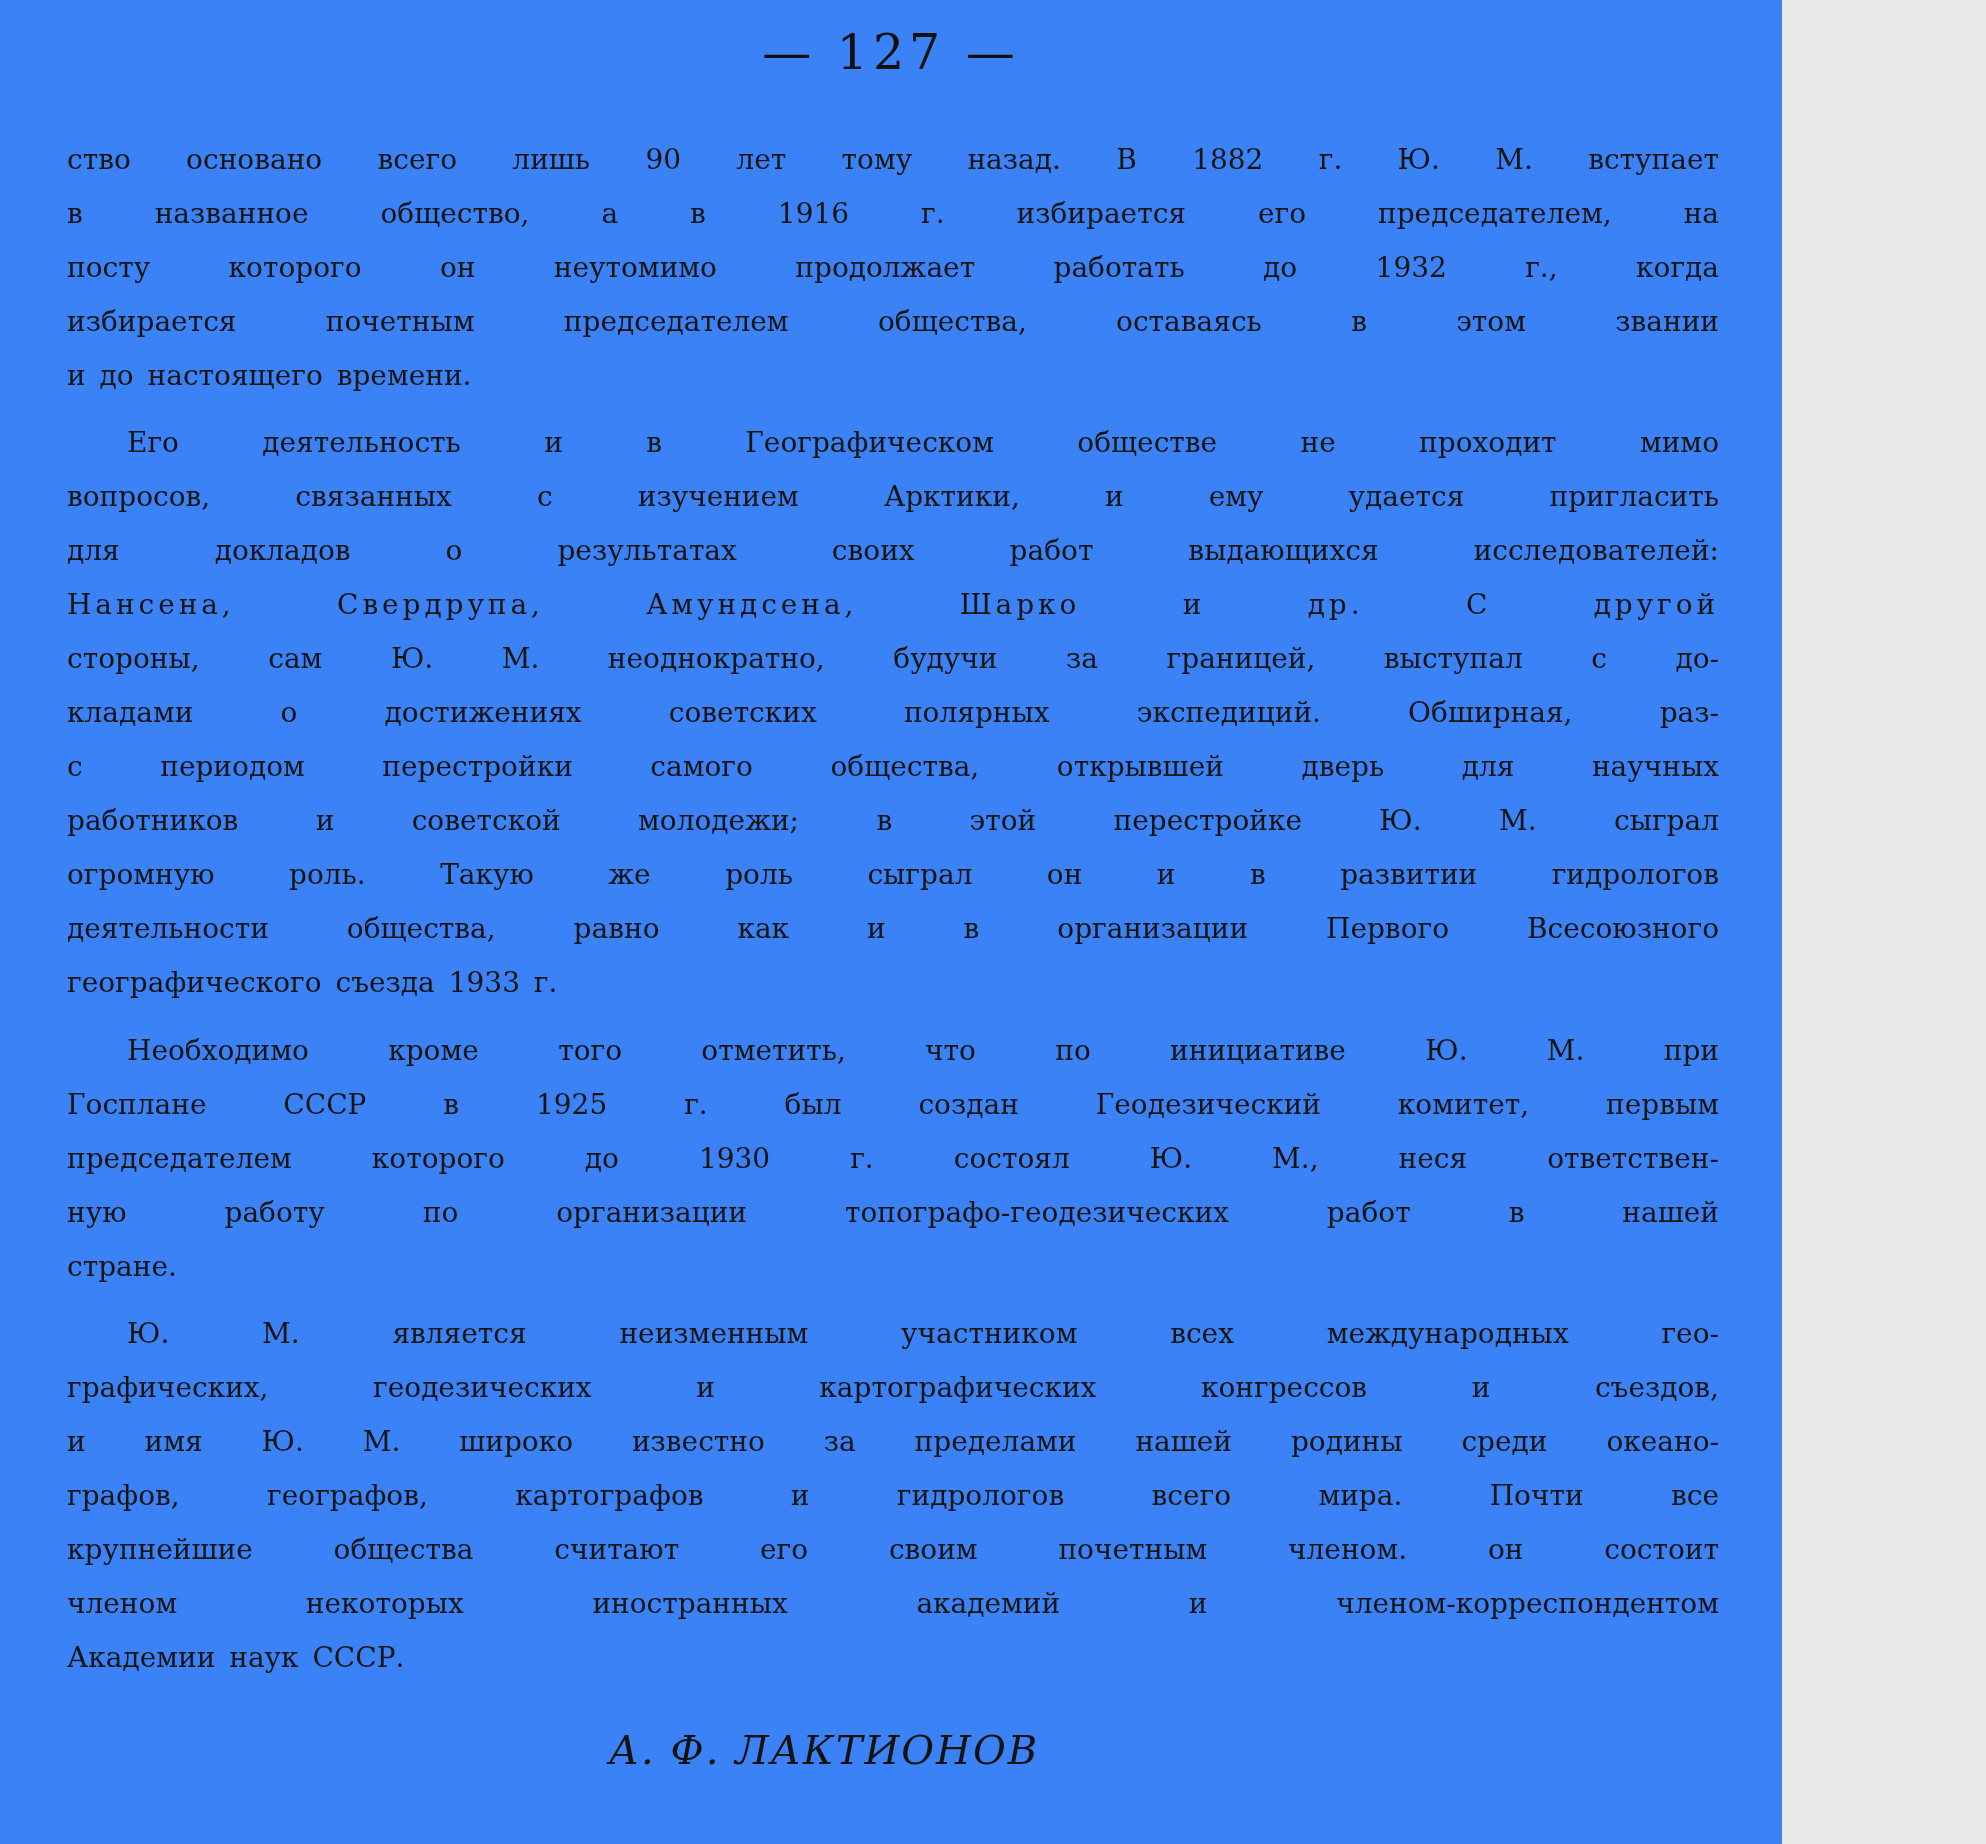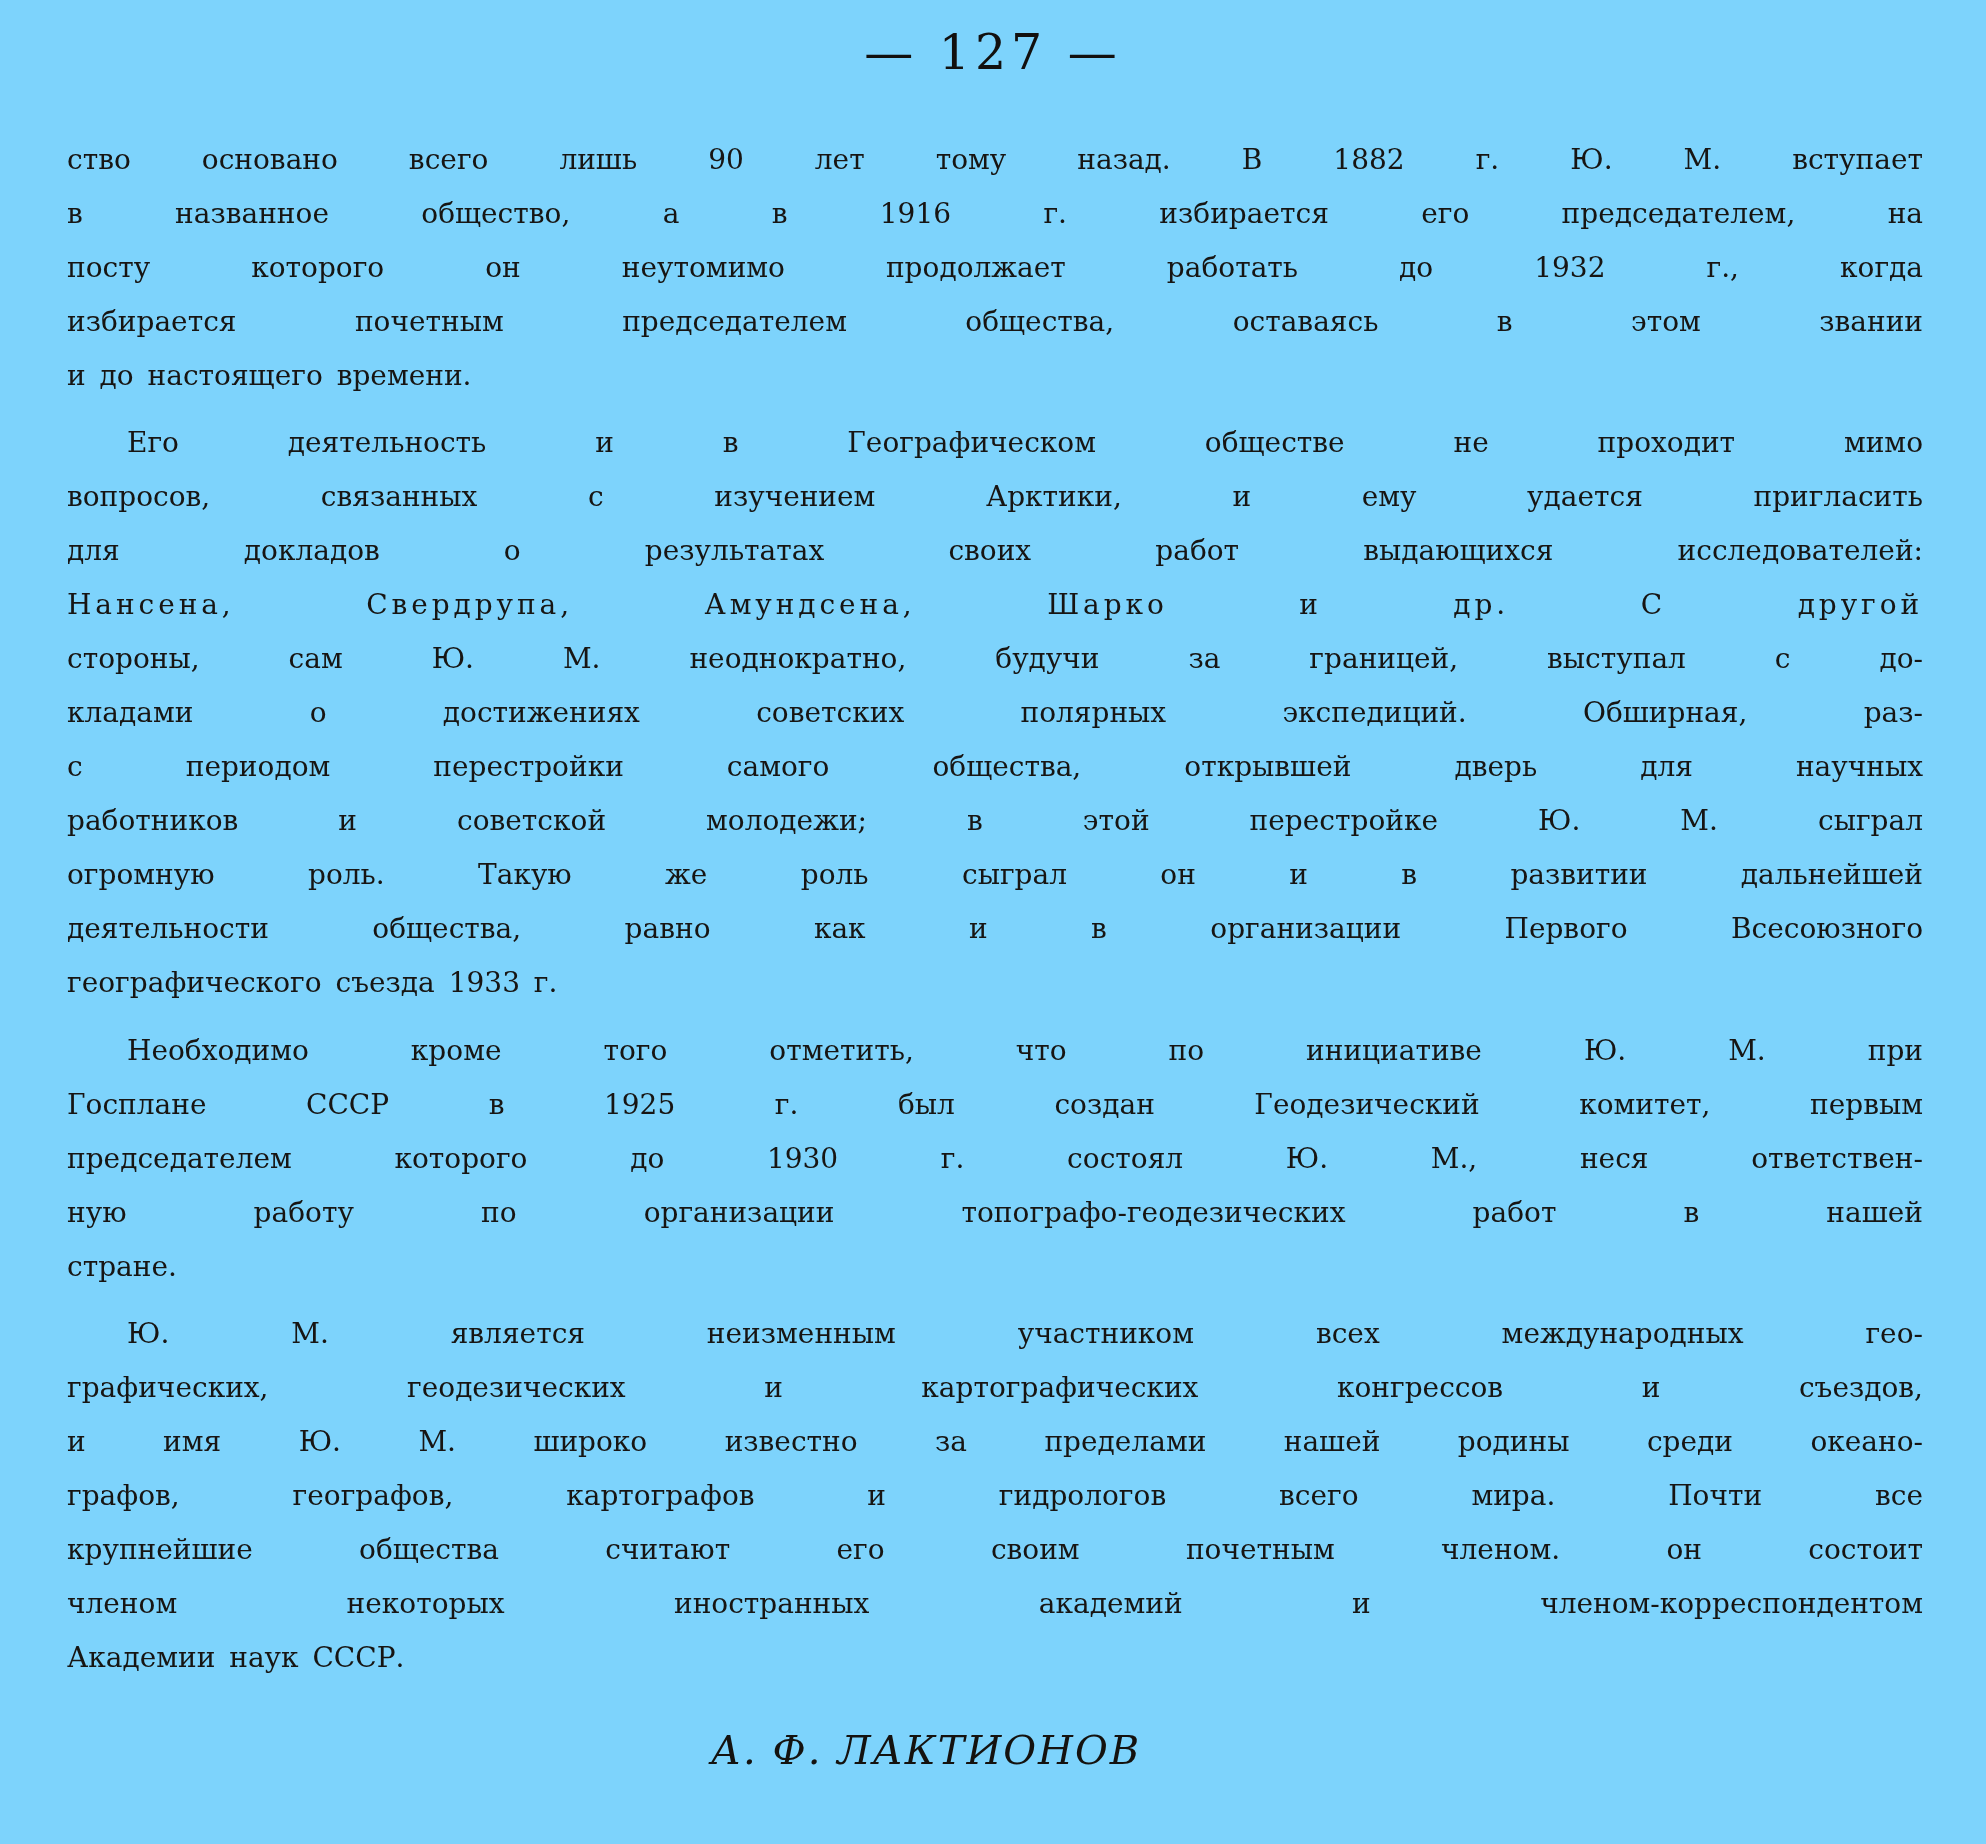--- a/index.html
+++ b/index.html
@@ -2,23 +2,23 @@
 <html style="font-size:13.4px"><head>
 <meta charset="utf-8">
 <style>
   html, body {
     margin: 0;
     padding: 0;
     background: #e8e8e8;
   }
   .page {
     position: relative;
-    width: 1986px;
+    width: 1782px;
     height: 1844px;
-    background: #7dd3fc;
+    background: #3b82f6;
     color: #171513;
     font-family: "DejaVu Serif", "Liberation Serif", serif;
     overflow: hidden;
   }
   .page-header {
     position: absolute;
     top: 23.5px;
     left: 0;
     width: 100%;
     text-align: center;
@@ -83,21 +83,21 @@
       </div>
       <div class="paragraph">
         <div class="line indent">Его деятельность и в Географическом обществе не проходит мимо</div>
         <div class="line">вопросов, связанных с изучением Арктики, и ему удается пригласить</div>
         <div class="line">для докладов о результатах своих работ выдающихся исследователей:</div>
         <div class="line sperr">Нансена, Свердрупа, Амундсена, Шарко и др. С другой</div>
         <div class="line">стороны, сам Ю. М. неоднократно, будучи за границей, выступал с до-</div>
         <div class="line">кладами о достижениях советских полярных экспедиций. Обширная, раз-</div>
         <div class="line">с периодом перестройки самого общества, открывшей дверь для научных</div>
         <div class="line">работников и советской молодежи; в этой перестройке Ю. М. сыграл</div>
-        <div class="line">огромную роль. Такую же роль сыграл он и в развитии дальнейшей</div>
+        <div class="line">огромную роль. Такую же роль сыграл он и в развитии гидрологов</div>
         <div class="line">деятельности общества, равно как и в организации Первого Всесоюзного</div>
         <div class="line last">географического съезда 1933 г.</div>
       </div>
       <div class="paragraph">
         <div class="line indent">Необходимо кроме того отметить, что по инициативе Ю. М. при</div>
         <div class="line">Госплане СССР в 1925 г. был создан Геодезический комитет, первым</div>
         <div class="line">председателем которого до 1930 г. состоял Ю. М., неся ответствен-</div>
         <div class="line">ную работу по организации топографо-геодезических работ в нашей</div>
         <div class="line last">стране.</div>
       </div>

